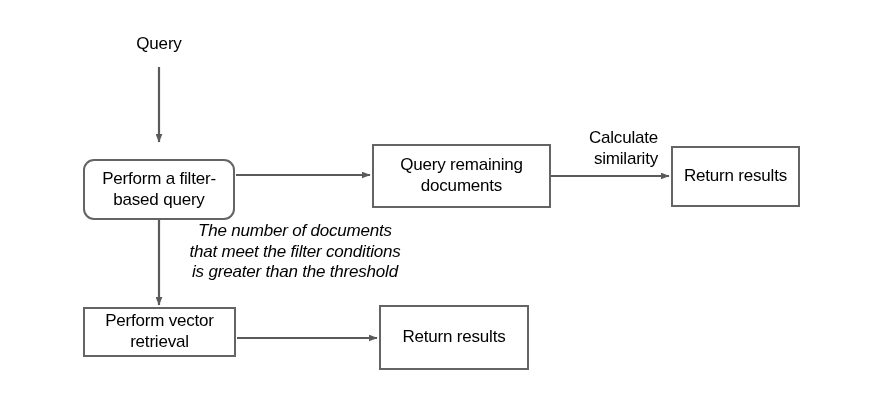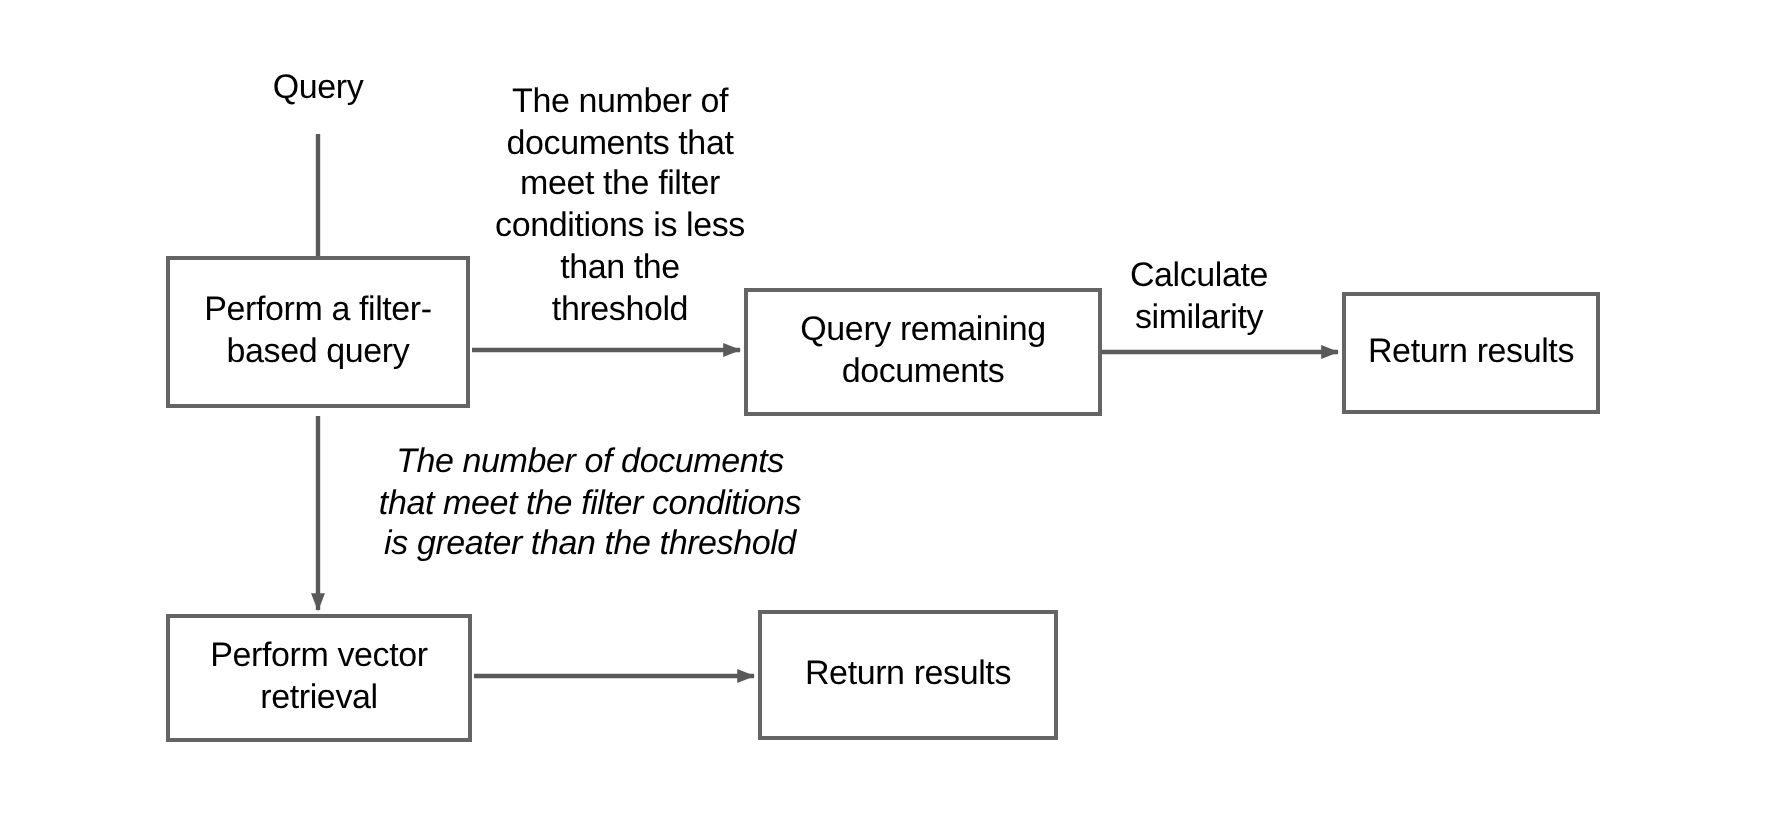--- a/index.html
+++ b/index.html
@@ -46,30 +46,30 @@
   .label {
     position: absolute;
     text-align: center;
     line-height: 1.22;
     font-size: 17px;
     color: #000000;
     letter-spacing: -0.2px;
     white-space: pre-line;
   }
   
-  #node-filter-query   { left: 83px;  top: 128px; width: 152px; height: 76px; }
+  #node-filter-query   { left: 83px;  top: 159px; width: 152px; height: 61px; border-radius: 11px; }
   #node-query-remaining{ left: 372px; top: 144px; width: 179px; height: 64px; }
   #node-return-top     { left: 671px; top: 146px; width: 129px; height: 61px; }
-  #node-vector-retrieval{left: 83px;  top: 307px; width: 153px; height: 64px; }
+  #node-vector-retrieval{left: 83px;  top: 307px; width: 153px; height: 50px; }
   #node-return-bottom  { left: 379px; top: 305px; width: 150px; height: 65px; }
   
   #label-query         { left: 109px; top: 34px;  width: 100px; }
   #label-cond-less     { left: 236px; top: 41px;  width: 148px; }
   #label-cond-greater  { left: 166px; top: 221px; width: 258px; font-style: italic; }
-  #label-calc-sim      { left: 541px; top: 128px; width: 117px; }
+  #label-calc-sim      { left: 541px; top: 128px; width: 117px; text-align: right; }
 </style>
 </head>
 <body>
 
 <div id="canvas">
 
   <svg class="edges" viewBox="0 0 885 410" xmlns="http://www.w3.org/2000/svg">
     <defs>
       <marker id="arrowhead" markerWidth="9" markerHeight="7" refX="8.4" refY="3.5" orient="auto" markerUnits="userSpaceOnUse">
         <polygon points="0 0, 9 3.5, 0 7" fill="#5a5a5a"></polygon>
@@ -92,26 +92,20 @@
       <line x1="159" y1="208" x2="159" y2="305" stroke="#5a5a5a" stroke-width="2.2" marker-end="url(#arrowhead)"></line>
     </g>
 
     <g>
       <line x1="237" y1="338" x2="377" y2="338" stroke="#5a5a5a" stroke-width="2.2" marker-end="url(#arrowhead)"></line>
     </g>
   </svg>
 
   <div class="label" id="label-query">Query</div>
 
-  <div class="label" id="label-cond-less">The number of
-documents that
-meet the filter
-conditions is less
-than the
-threshold</div>
 
   <div class="label" id="label-cond-greater">The number of documents
 that meet the filter conditions
 is greater than the threshold</div>
 
   <div class="label" id="label-calc-sim">Calculate
 similarity</div>
 
   <div class="node" id="node-filter-query">Perform a filter-
 based query</div>

